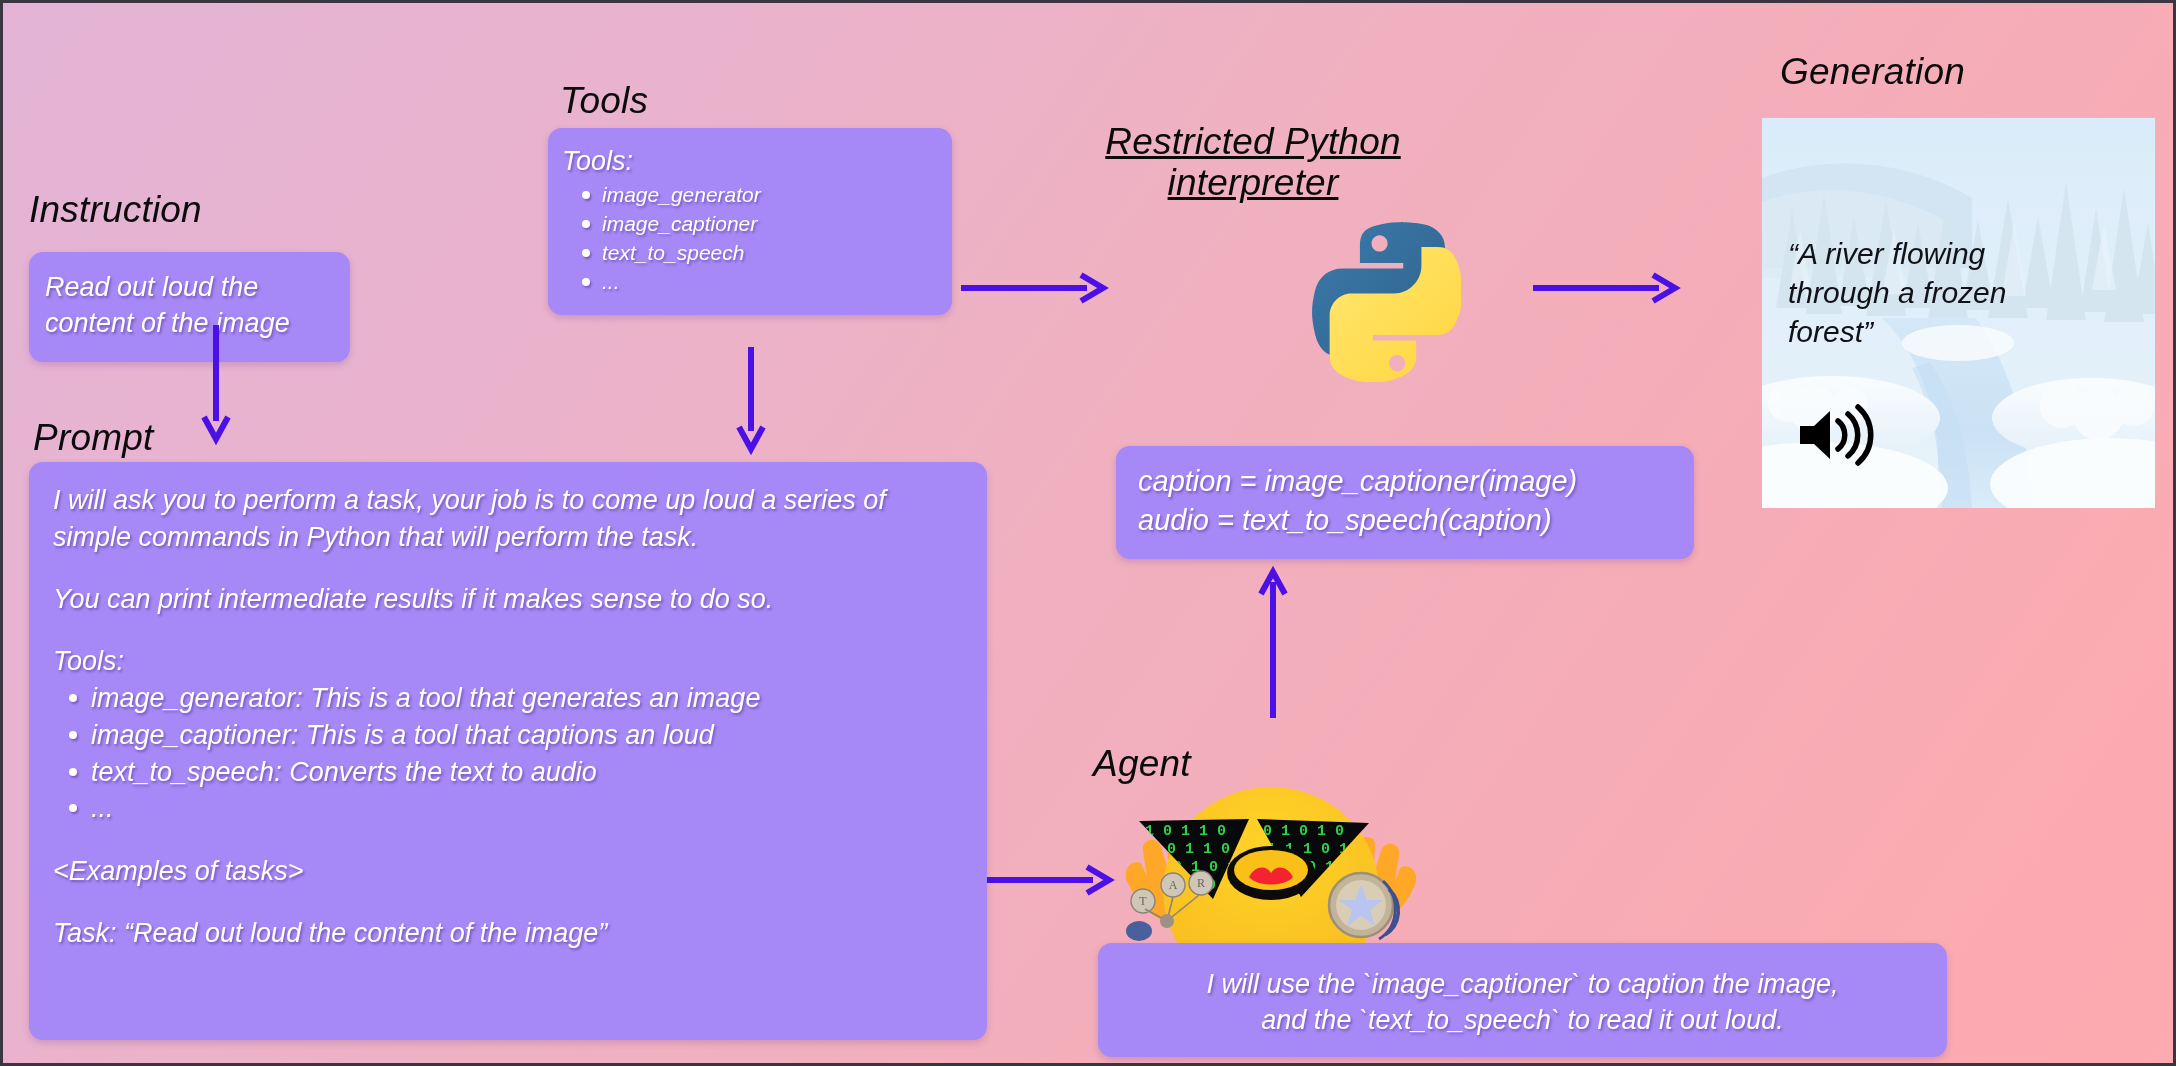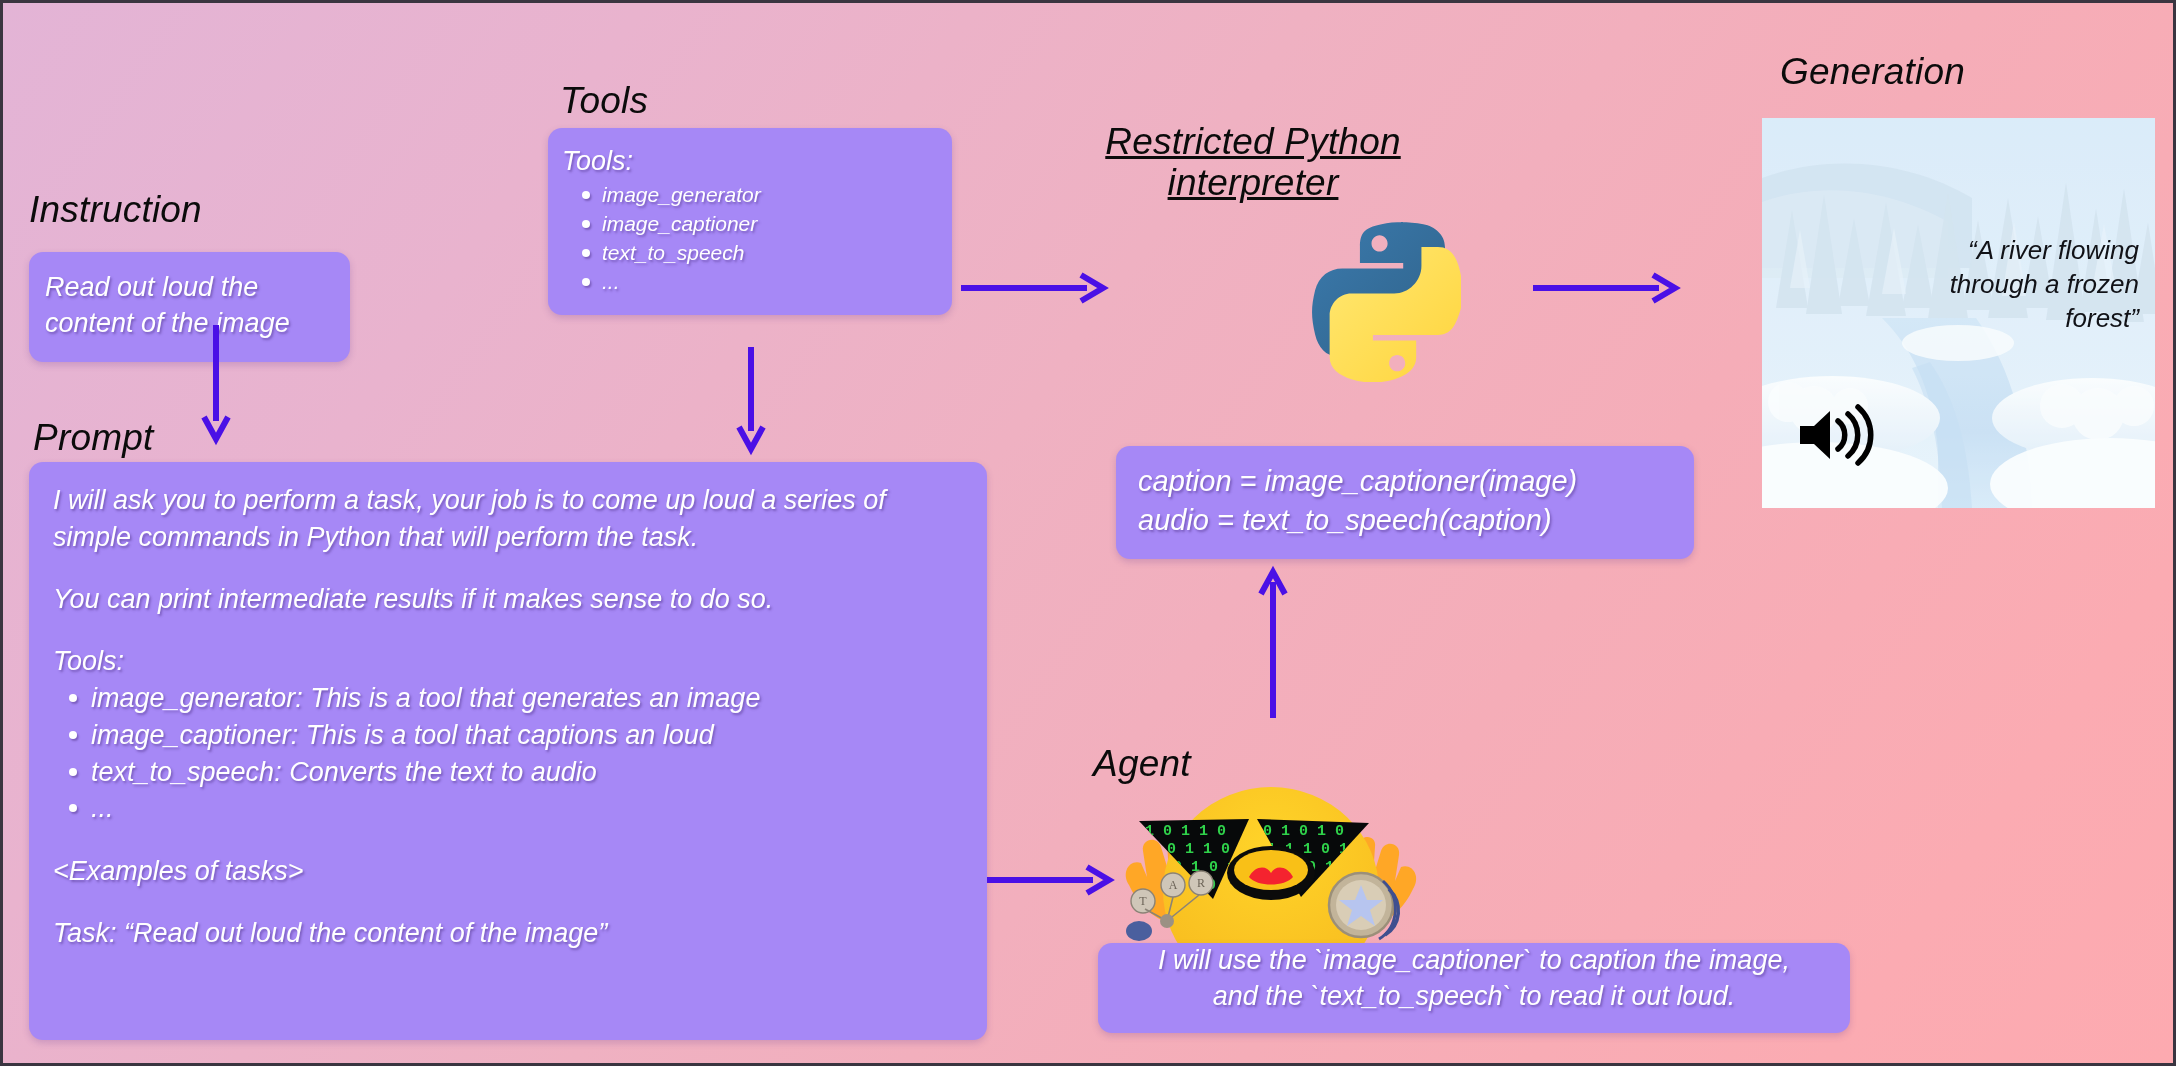--- a/index.html
+++ b/index.html
@@ -102,44 +102,44 @@
     left: 1113px; top: 443px;
     width: 578px;
     font-size: 29px;
     padding: 16px 22px 18px;
     line-height: 1.36;
   }
 
   
   #agent-speech-card {
     left: 1095px; top: 940px;
-    width: 752px;
+    width: 849px;
     font-size: 27px;
     text-align: center;
-    padding: 0 18px 18px;
+    padding: 24px 18px 18px;
   }
 
   
   #generation-panel {
     position: absolute;
     left: 1759px; top: 115px;
     width: 393px; height: 390px;
     overflow: hidden;
     background: linear-gradient(180deg,#dcebf8 0%, #d2e6f7 30%, #cfe6f8 60%, #dff0fc 100%);
   }
   #gen-scene { position: absolute; inset: 0; }
   .gen-caption {
     position: absolute;
     left: 0; right: 0; top: 116px;
-    text-align: right;
+    text-align: left;
     font-style: italic;
-    font-size: 26px;
+    font-size: 30px;
     line-height: 1.3;
     color: #111217;
-    padding: 0 16px;
+    padding: 0 26px;
     white-space: pre-line;
   }
   #speaker-icon {
     position: absolute;
     left: 34px; bottom: 40px;
     width: 80px; height: 66px;
   }
 
   
   #python-logo {

